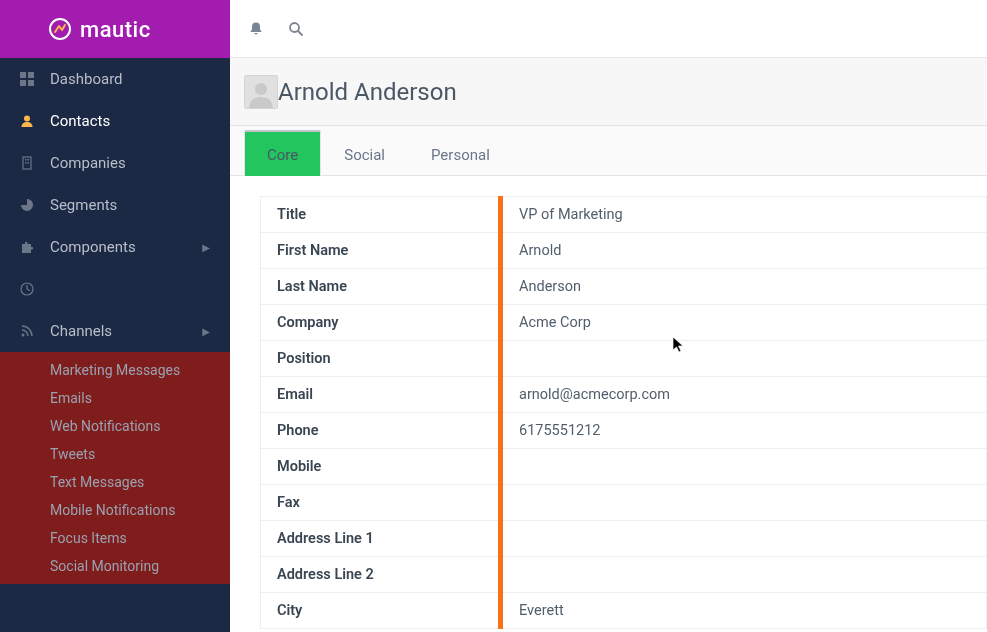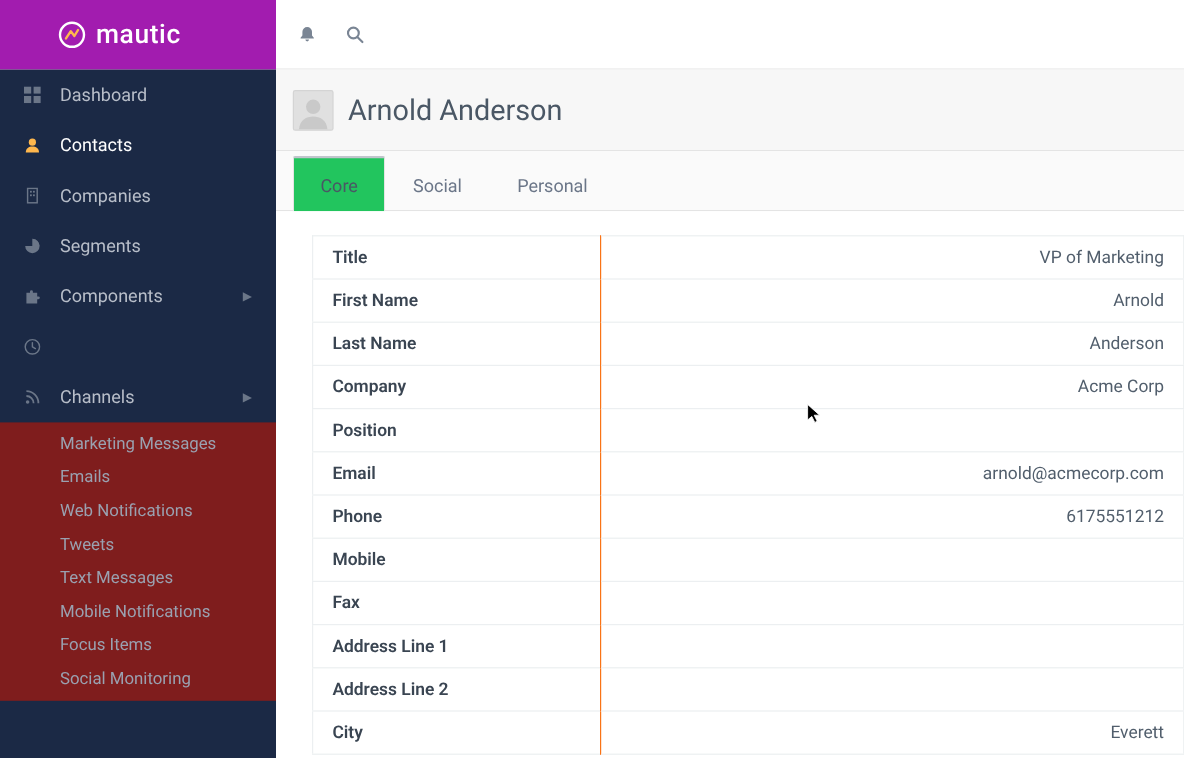--- a/index.html
+++ b/index.html
@@ -97,21 +97,21 @@
   
   .page-header {
     position: absolute;
     left: 230px; top: 58px; right: 0;
     height: 68px;
     background: #f7f7f7;
     border-bottom: 1px solid #e4e4e4;
     display: flex;
     align-items: center;
     padding: 0 14px;
-    gap: 12px;
+    gap: 0;
   }
   .avatar {
     width: 34px; height: 34px;
     background: #e0e0e0;
     border: 1px solid #d4d4d4;
     border-radius: 2px;
     display: flex;
     align-items: flex-end;
     justify-content: center;
     overflow: hidden;
@@ -170,22 +170,21 @@
     font-size: 14.5px;
     vertical-align: middle;
   }
   .detail-table td.k {
     width: 240px;
     font-weight: 600;
     color: #3a4552;
   }
   .detail-table td.v {
     color: #515e6c;
-    border-left: 1px solid #f97316;
-    text-align: right;
+    border-left: 5px solid #f97316;
   }
   
   .cursor {
     position: absolute;
     left: 672px; top: 336px;
     pointer-events: none;
     z-index: 100;
   }
 </style>
 </head>

